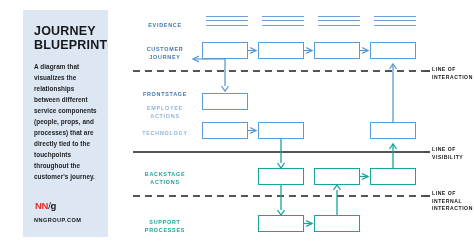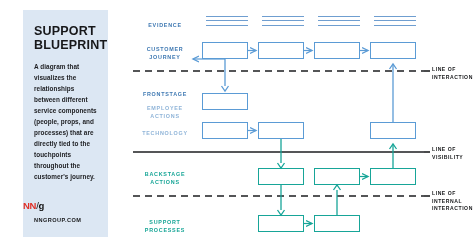--- a/index.html
+++ b/index.html
@@ -20,21 +20,21 @@
   .card-title{
     font-size:12.5px;font-weight:bold;line-height:1.12;
     color:#17181a;letter-spacing:.2px;margin:0 0 9px 0;
   }
   .card-title span{display:block;}
   .card-body{
     font-size:6.4px;line-height:1.72;color:#1c1d20;font-weight:bold;
     letter-spacing:.05px;
   }
   .card-logo{
-    position:absolute;left:0;bottom:26px;
+    position:absolute;left:12px;bottom:26px;
     font-size:9.5px;font-weight:bold;letter-spacing:-.3px;
     color:#111;
   }
   .card-logo .nn{color:#e03127;}
   .card-logo .sl{color:#111;font-weight:normal;}
   .card-logo .g{color:#111;}
   .card-url{
     position:absolute;left:11px;bottom:14px;
     font-size:5.6px;font-weight:bold;letter-spacing:.45px;color:#17181a;
   }
@@ -68,21 +68,21 @@
 
   svg.overlay{position:absolute;left:0;top:0;width:474px;height:247px;overflow:visible;}
 </style>
 </head>
 <body>
 
 <div id="root">
 
   <div class="card">
     <div class="card-title">
-      <span>SUPPORT</span>
+      <span>JOURNEY</span>
       <span>BLUEPRINT</span>
     </div>
     <div class="card-body">A diagram that visualizes the relationships between different service components (people, props, and processes) that are directly tied to the touchpoints throughout the customer's journey.</div>
     <div class="card-logo"><span class="nn">NN</span><span class="sl">/</span><span class="g">g</span></div>
     <div class="card-url">NNGROUP.COM</div>
   </div>
 
   <div class="diagram">
 
     <div class="rowlabel lbl-blue" style="top:22px;">EVIDENCE</div>

